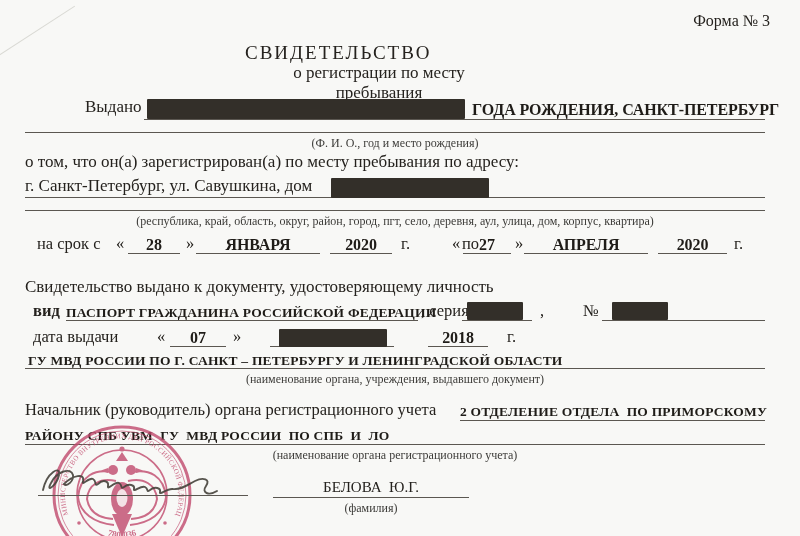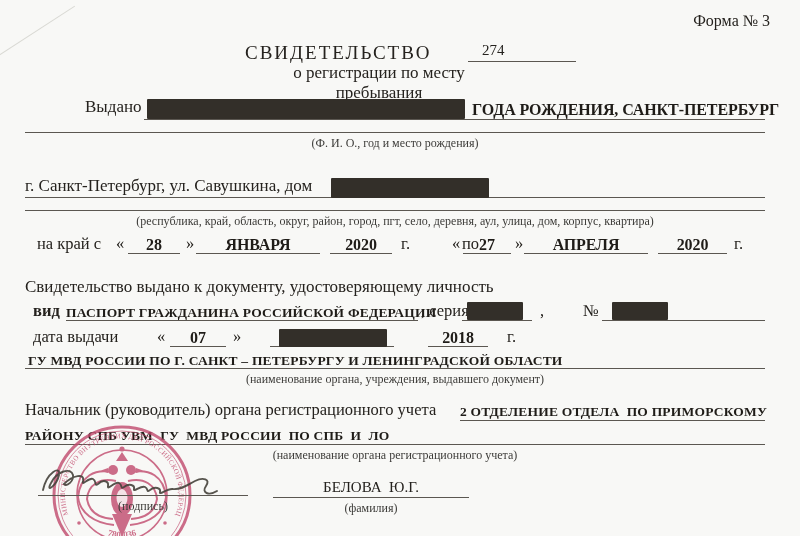--- a/index.html
+++ b/index.html
@@ -28,37 +28,37 @@
 </head>
 <body>
 
 <div class="page">
 
   <div class="abs corner-line" style="left:-6px; top:58px;"></div>
 
   <div class="abs formlbl" style="left:640px; top:12px; width:130px; text-align:right;">Форма № 3</div>
 
   <div class="abs title" style="left:245px; top:42px;">СВИДЕТЕЛЬСТВО</div>
-  <div class="abs rule num" style="left:468px; top:42px; width:108px; height:20px;">274</div>
   <div class="abs subtitle" style="left:248px; top:63px; width:262px;">о регистрации по месту пребывания</div>
 
   <div class="abs t" style="left:85px; top:97px;">Выдано</div>
   <div class="abs rule" style="left:144px; top:99px; width:621px; height:21px;"></div>
   <div class="abs redact" style="left:147px; top:99px; width:318px; height:20px;"></div>
   <div class="abs bv" style="left:472px; top:101px;">ГОДА РОЖДЕНИЯ, САНКТ-ПЕТЕРБУРГ</div>
   <div class="abs rule" style="left:25px; top:112px; width:740px; height:21px;"></div>
   <div class="abs cap" style="left:25px; top:136px; width:740px;">(Ф. И. О., год и место рождения)</div>
 
+  <div class="abs t" style="left:25px; top:152px;">о том, что он(а) зарегистрирован(а) по месту пребывания по адресу:</div>
   <div class="abs rule" style="left:25px; top:177px; width:740px; height:21px;"></div>
   <div class="abs t" style="left:25px; top:176px;">г. Санкт-Петербург, ул. Савушкина, дом</div>
   <div class="abs redact" style="left:331px; top:178px; width:158px; height:20px;"></div>
   <div class="abs rule" style="left:25px; top:190px; width:740px; height:21px;"></div>
   <div class="abs cap" style="left:25px; top:214px; width:740px;">(республика, край, область, округ, район, город, пгт, село, деревня, аул, улица, дом, корпус, квартира)</div>
 
-  <div class="abs t16" style="left:37px; top:234px;">на край с</div>
+  <div class="abs t16" style="left:37px; top:234px;">на срок с</div>
   <div class="abs t16" style="left:116px; top:234px;">«</div>
   <div class="abs rule cell bv" style="left:128px; top:234px; width:52px; height:20px; padding-top:2px;">28</div>
   <div class="abs t16" style="left:186px; top:234px;">»</div>
   <div class="abs rule cell bv" style="left:196px; top:234px; width:124px; height:20px; padding-top:2px;">ЯНВАРЯ</div>
   <div class="abs rule cell bv" style="left:330px; top:234px; width:62px; height:20px; padding-top:2px;">2020</div>
   <div class="abs t16" style="left:401px; top:234px;">г.</div>
   <div class="abs t16" style="left:430px; top:234px;margin-left:32px;">по</div>
   <div class="abs t16" style="left:452px; top:234px;">«</div>
   <div class="abs rule cell bv" style="left:463px; top:234px; width:48px; height:20px; padding-top:2px;">27</div>
   <div class="abs t16" style="left:515px; top:234px;">»</div>
@@ -132,18 +132,17 @@
         <path d="M82,99 L92,122 L102,99 z"></path>
       </g>
       <ellipse cx="92" cy="83" rx="5.5" ry="9" fill="#f3dde3"></ellipse>
     </g>
   </svg>
 
   <div class="abs rule" style="left:38px; top:476px; width:210px; height:20px;"></div>
   <svg class="abs" style="left:35px; top:458px;" width="205" height="44" viewBox="0 0 205 44">
     <path d="M8,32 C12,14 26,7 24,17 C22,27 10,36 16,25 C22,13 36,9 38,17 C39,23 32,29 29,26 C38,17 50,15 48,23 C46,29 54,19 58,21 C62,23 59,29 63,26 C68,21 74,23 73,28 C72,33 80,23 84,25 C88,27 85,32 89,29 C94,25 100,27 99,31 C98,35 106,27 110,29 C114,31 111,35 115,32 C120,28 126,30 125,34 C124,38 132,30 138,31 C146,32 152,27 160,23 C168,19 176,21 171,28 C166,35 174,38 182,33" fill="none" stroke="#45413b" stroke-width="1.9" stroke-linecap="round" opacity="0.9"></path>
   </svg>
-  <div class="abs cap" style="left:38px; top:499px; width:210px;">(подпись)</div>
 
   <div class="abs rule cell" style="left:273px; top:479px; width:196px; height:19px; font-size:15px; white-space:pre;">БЕЛОВА  Ю.Г.</div>
   <div class="abs cap" style="left:273px; top:501px; width:196px;">(фамилия)</div>
 
 </div>
 
 </body></html>

